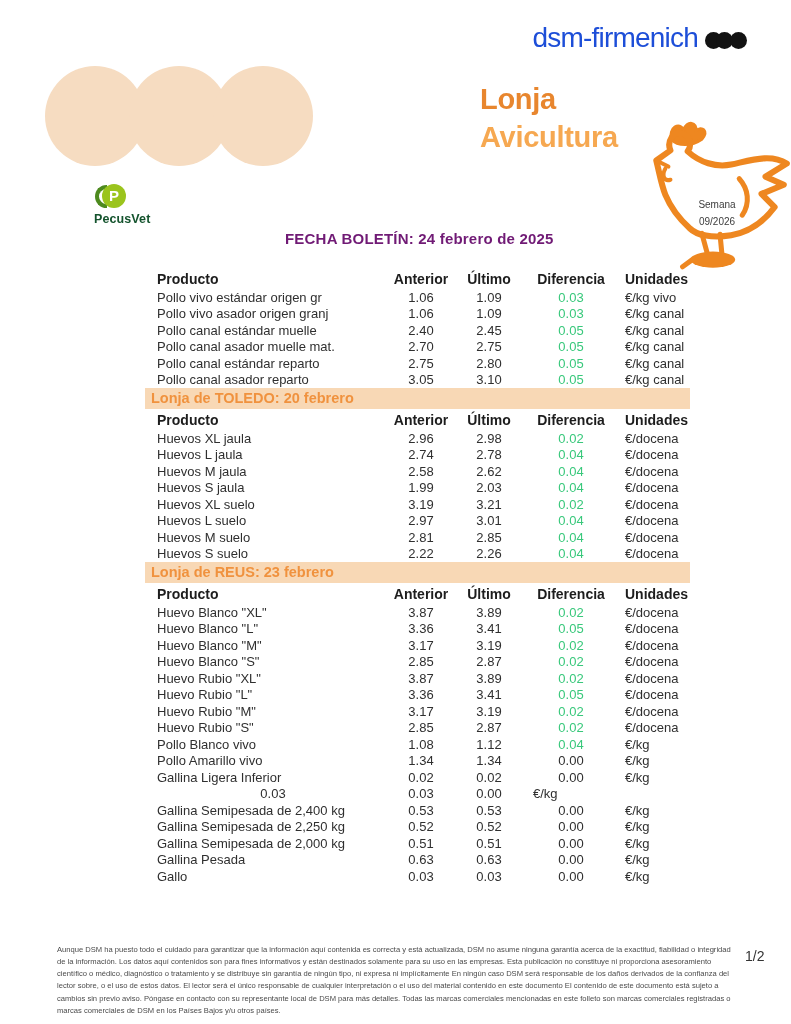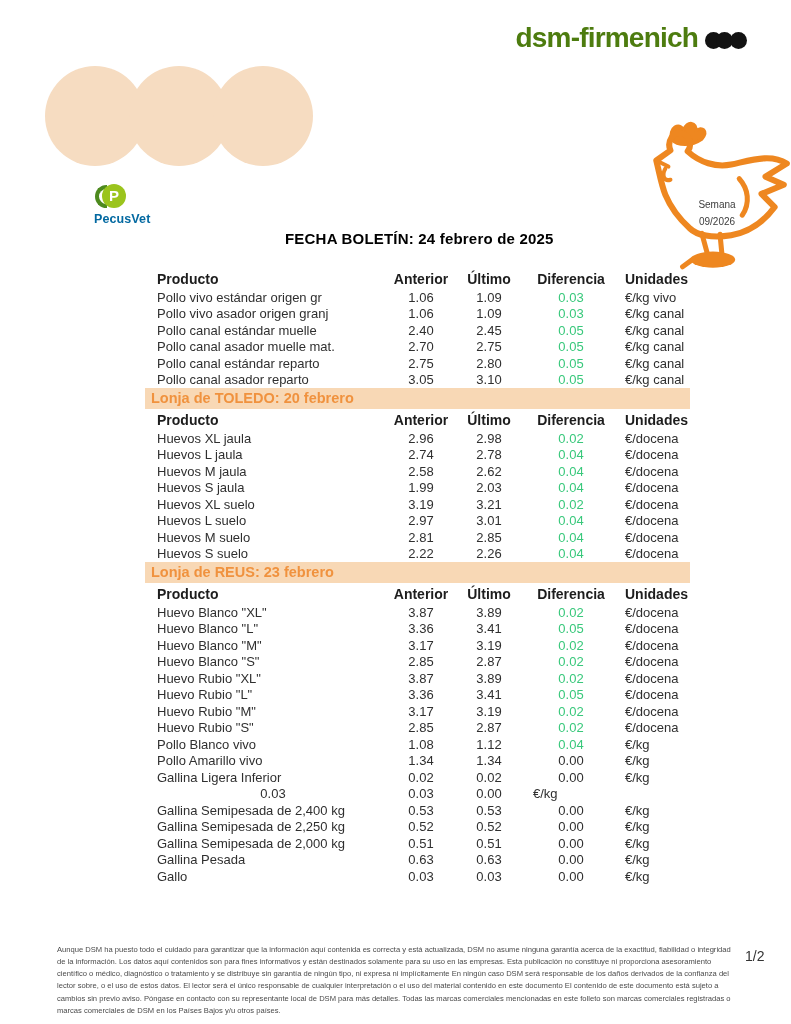--- a/index.html
+++ b/index.html
@@ -5,21 +5,21 @@
   html,body{margin:0;padding:0;}
   body{
     width:791px;height:1024px;background:#ffffff;
     font-family:"Liberation Sans",sans-serif;position:relative;overflow:hidden;
     -webkit-font-smoothing:antialiased;
   }
   .page{position:absolute;inset:0;background:#fff;}
 
   
   .brand{position:absolute;top:22px;right:44px;display:flex;align-items:center;gap:7px;}
-  .brand-text{font-size:28px;font-weight:700;color:#4d7c0f;letter-spacing:-0.8px;}
+  .brand-text{font-size:28px;font-weight:400;color:#1d4ed8;letter-spacing:-0.8px;}
   .brand-dots{display:flex;align-items:center;margin-top:4px;}
   .dot{width:17px;height:17px;border-radius:50%;background:#121212;}
   .dot.d2{margin-left:-6px;}
   .dot.d3{margin-left:-3px;}
 
   
   .circles{position:absolute;left:45px;top:66px;width:270px;height:100px;}
   .circle{position:absolute;top:0;width:100px;height:100px;border-radius:50%;background:#F6DCC1;}
   .circle.c1{left:0;}
   .circle.c2{left:84px;}
@@ -36,24 +36,24 @@
   .week{position:absolute;top:78px;left:26px;width:96px;text-align:center;
         font-size:10px;line-height:17px;color:#3d3d3d;}
 
   
   .pecusvet{position:absolute;left:78px;top:184px;width:64px;text-align:center;}
   .pv-mark{position:relative;width:30px;height:25px;margin:0 auto;}
   .pv-cres{position:absolute;left:0;top:1px;width:12px;height:23px;border-radius:12px 0 0 12px;
            border:4px solid #4D8A1E;border-right:none;box-sizing:border-box;background:transparent;}
   .pv-circle{position:absolute;left:7px;top:0;width:24px;height:24px;border-radius:50%;background:#9BC41D;
              color:#fff;font-weight:700;font-size:15px;line-height:24px;text-align:center;}
-  .pv-label{margin-top:3px;font-size:12.5px;font-weight:700;color:#0369a1;letter-spacing:0.1px;margin-left:16px;}
-
-  
-  .fecha{position:absolute;left:285px;top:230px;font-size:15px;font-weight:700;color:#000000;letter-spacing:0.2px;}
+  .pv-label{margin-top:3px;font-size:12.5px;font-weight:700;color:#14532d;letter-spacing:0.1px;margin-left:16px;}
+
+  
+  .fecha{position:absolute;left:285px;top:230px;font-size:15px;font-weight:700;color:#701a75;letter-spacing:0.2px;}
 
   
   .tables{position:absolute;left:145px;top:268px;width:545px;}
   .band{height:21px;background:#F8D8B5;color:#F0923E;font-weight:700;font-size:14.5px;
         line-height:21px;padding-left:6px;box-sizing:border-box;white-space:nowrap;}
   .thead,.trow{display:grid;grid-template-columns:232px 64px 72px 92px 85px;align-items:center;padding-left:12px;}
   .thead{height:21px;font-weight:700;font-size:14px;color:#1d1d1d;}
   .trow{height:16.5px;font-size:13px;color:#2f2f2f;}
   .c-prod{text-align:left;white-space:nowrap;}
   .c-ant,.c-ult,.c-dif{text-align:center;white-space:nowrap;}
@@ -78,20 +78,24 @@
         <span class="dot d3"></span>
     </span>
   </div>
 
   <div class="circles">
     <span class="circle c1"></span>
       <span class="circle c2"></span>
       <span class="circle c3"></span>
   </div>
 
+  <div class="doc-title">
+    <div class="t1">Lonja</div>
+    <div class="t2">Avicultura</div>
+  </div>
 
   <div class="chicken">
     <svg viewBox="0 0 148 172" width="150" height="174" aria-hidden="true">
       <g fill="none" stroke="#EE8720" stroke-width="6" stroke-linecap="round" stroke-linejoin="round">
         <path d="M28 21 C25 10 36 3 40 12 C43 2 54 4 52 13 C58 7 65 13 58 21 C48 28 34 28 28 21 Z" fill="#EE8720" stroke-width="3"></path>
         <path d="M13 42 L27 32 C23 23 30 13 38 15 C46 17 49 26 44 33 C56 44 72 49 87 46 C106 42 126 35 142 45 L121 58 L139 66 L117 75 L130 88 C119 103 104 113 87 116 C68 119 53 116 46 109 C35 99 27 88 22 76 C18 66 16 54 13 42 Z"></path>
         <path d="M13 42 L25 48" stroke-width="4"></path>
         <path d="M22 50 C18 57 21 63 27 61" stroke-width="4"></path>
         <path d="M95 60 C104 70 106 84 98 96" stroke-width="5"></path>
         <path d="M58 114 L64 136 M76 115 L78 136" stroke-width="5"></path>

